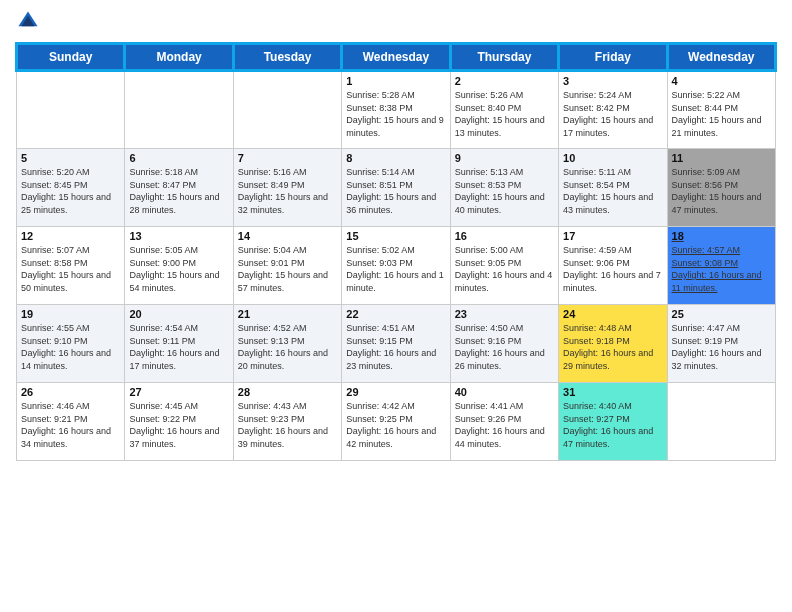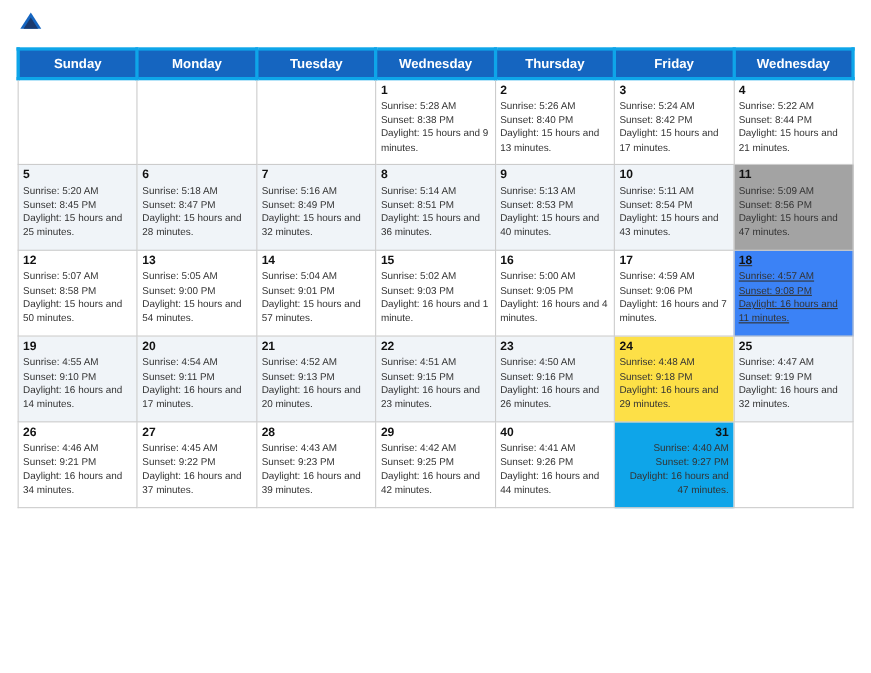--- a/index.html
+++ b/index.html
@@ -255,21 +255,21 @@
             <div class="day-info">Sunrise: 4:43 AM<br>Sunset: 9:23 PM<br>Daylight: 16 hours and 39 minutes.</div>
           </td>
           <td style="background: rgb(255, 255, 255);">
             <div class="day-num">29</div>
             <div class="day-info">Sunrise: 4:42 AM<br>Sunset: 9:25 PM<br>Daylight: 16 hours and 42 minutes.</div>
           </td>
           <td style="background: rgb(255, 255, 255);">
             <div class="day-num">40</div>
             <div class="day-info">Sunrise: 4:41 AM<br>Sunset: 9:26 PM<br>Daylight: 16 hours and 44 minutes.</div>
           </td>
-          <td style="background: #0ea5e9; text-align: right;">
+          <td style="background: #5eead4;">
             <div class="day-num">31</div>
             <div class="day-info">Sunrise: 4:40 AM<br>Sunset: 9:27 PM<br>Daylight: 16 hours and 47 minutes.</div>
           </td>
           <td class="empty"></td>
         </tr>
       </tbody>
   </table>
 </div>
 
 </body></html>

